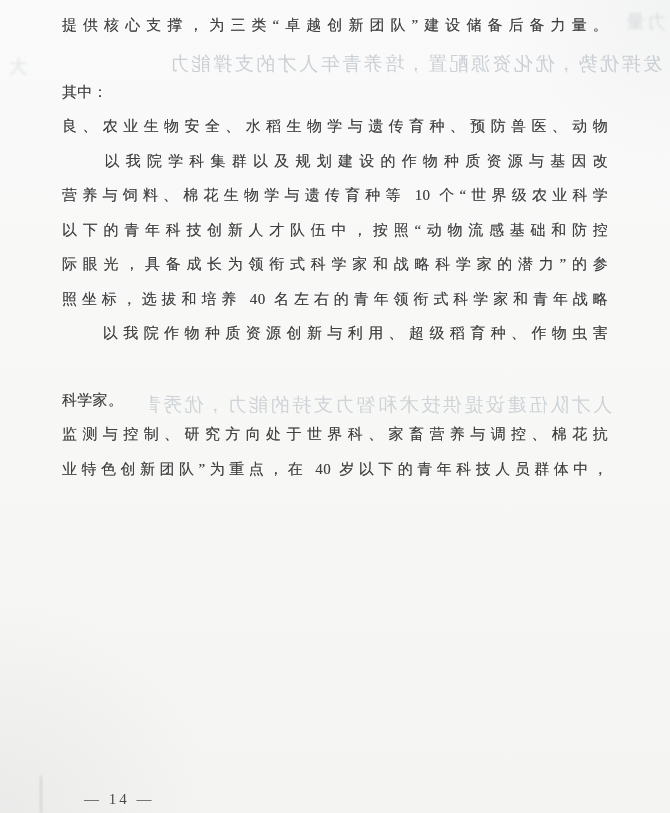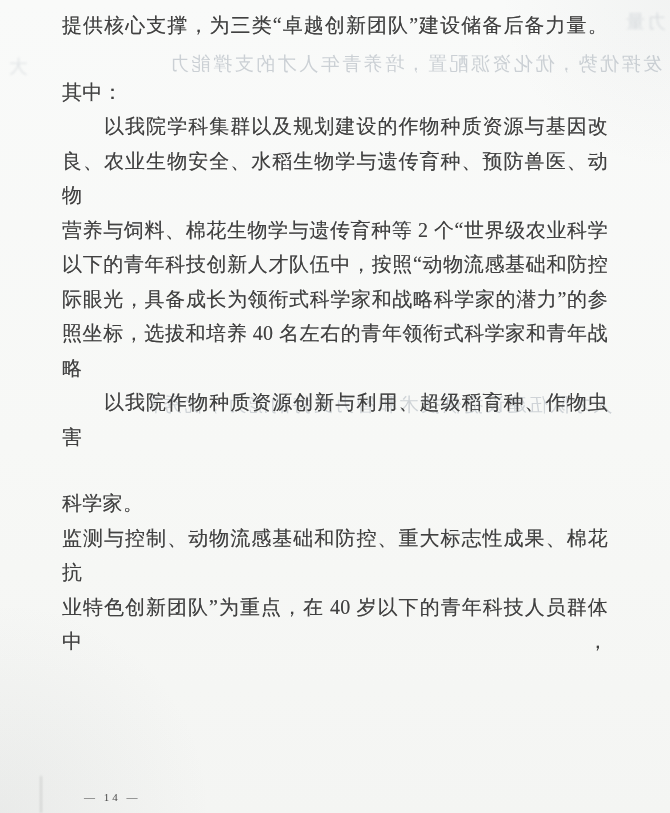--- a/index.html
+++ b/index.html
@@ -25,39 +25,39 @@
   }
 
   
   .body-text {
     position: absolute;
     left: 62px;
     top: 8px;
     width: 546px;
   }
   .doc-line {
-    font-size: 20px;
+    font-size: 15px;
     line-height: 34.5px;
     letter-spacing: 0.3px;
     text-align: justify;
     text-align-last: justify;
     color: #414141;
     text-shadow: 0 0 0.5px rgba(65,65,65,0.55);
   }
   .doc-line.short {
     text-align-last: left;
     margin-top: 32px;
   }
 
   
   .page-number {
     position: absolute;
     left: 84px;
     top: 791px;
-    font-size: 11px;
+    font-size: 15px;
     letter-spacing: 3px;
     color: #4a4a4a;
   }
 
   
   .bleed {
     position: absolute;
     transform: scaleX(-1);
     color: #9fa8b2;
     opacity: 0.5;
@@ -93,29 +93,29 @@
 
   <div class="bleed bleed-2">人才队伍建设提供技术和智力支持的能力，优秀青年</div>
 
   <div class="bleed bleed-corner">力量</div>
 
   <div class="bleed bleed-left">大</div>
 
   <div class="body-text">
       <div class="doc-line">提供核心支撑，为三类“卓越创新团队”建设储备后备力量。</div>
       <div class="doc-line short">其中：</div>
+      <div class="doc-line">良、农业生物安全、水稻生物学与遗传育种、预防兽医、动物</div>
       <div class="doc-line">　　以我院学科集群以及规划建设的作物种质资源与基因改</div>
-      <div class="doc-line">良、农业生物安全、水稻生物学与遗传育种、预防兽医、动物</div>
-      <div class="doc-line">营养与饲料、棉花生物学与遗传育种等 2 个“世界级农业科学</div>
+      <div class="doc-line">营养与饲料、棉花生物学与遗传育种等 10 个“世界级农业科学</div>
       <div class="doc-line">以下的青年科技创新人才队伍中，按照“动物流感基础和防控</div>
       <div class="doc-line">际眼光，具备成长为领衔式科学家和战略科学家的潜力”的参</div>
       <div class="doc-line">照坐标，选拔和培养 40 名左右的青年领衔式科学家和青年战略</div>
       <div class="doc-line">　　以我院作物种质资源创新与利用、超级稻育种、作物虫害</div>
       <div class="doc-line short">科学家。</div>
-      <div class="doc-line">监测与控制、动物流感基础和防控、重大标志性成果、棉花抗</div>
+      <div class="doc-line">监测与控制、研究方向处于世界科、家畜营养与调控、棉花抗</div>
       <div class="doc-line">业特色创新团队”为重点，在 40 岁以下的青年科技人员群体中，</div>
     </div>
 
   <div class="scan-streak"></div>
 
   <div class="page-number">— 14 —</div>
 
 </div>
 
 </body></html>

